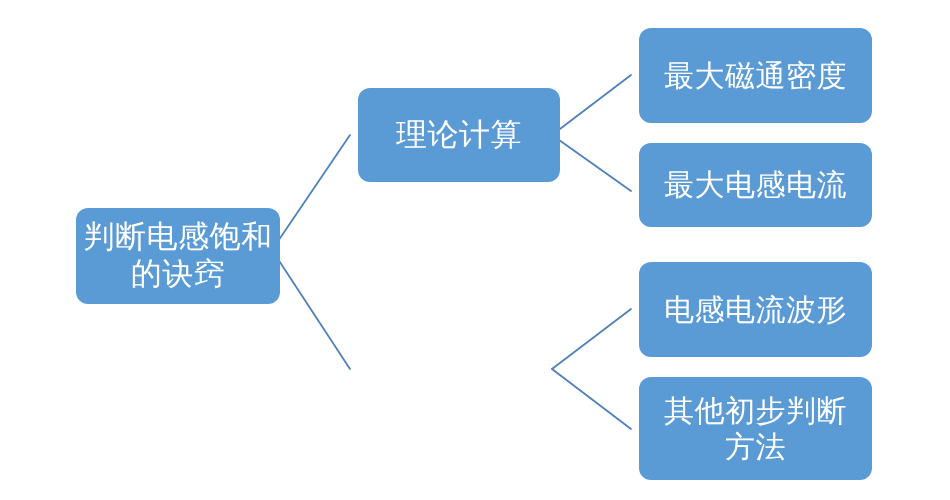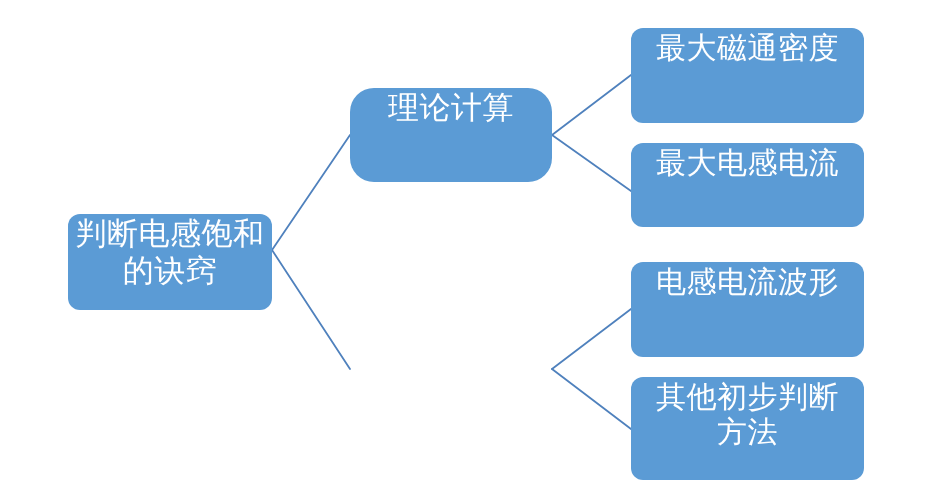--- a/index.html
+++ b/index.html
@@ -25,51 +25,51 @@
     height: 500px;
     pointer-events: none;
   }
   .node {
     position: absolute;
     box-sizing: border-box;
     background: #5B9BD5;
     border-radius: 12px;
     color: #ffffff;
     display: flex;
-    align-items: flex-start;
+    align-items: center;
     justify-content: center;
     text-align: center;
     line-height: 1.18;
     letter-spacing: 0.5px;
     font-weight: 400;
     padding: 2px 6px;
     z-index: 2;
+    margin-left: 8px;
   }
   .node-text {
     display: block;
     width: 100%;
     white-space: pre-line;
   }
 
   
   #node-root {
     left: 68px;
-    top: 214px;
+    top: 208px;
     width: 204px;
     height: 96px;
     font-size: 31px;
   }
   
   #node-branch-0 {
     left: 350px;
     top: 88px;
     width: 202px;
     height: 94px;
     font-size: 31px;
-    border-radius: 24px;
   }
   #node-branch-1 {
     left: 350px;
     top: 322px;
     width: 202px;
     height: 94px;
     font-size: 31px;
   }
   
   #node-leaf-0 {

